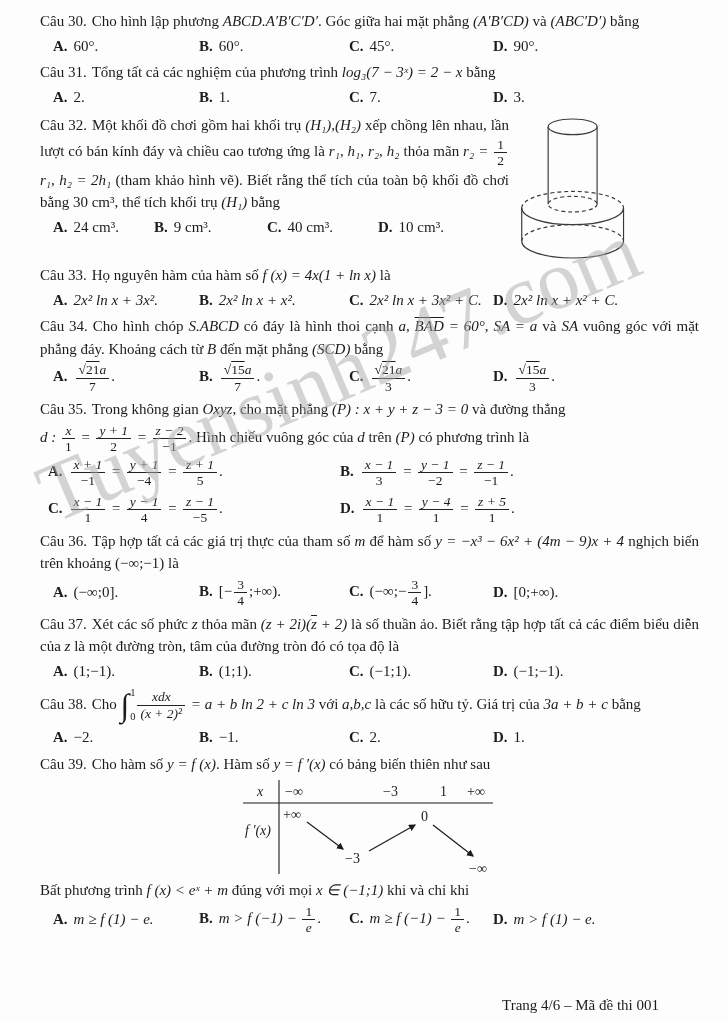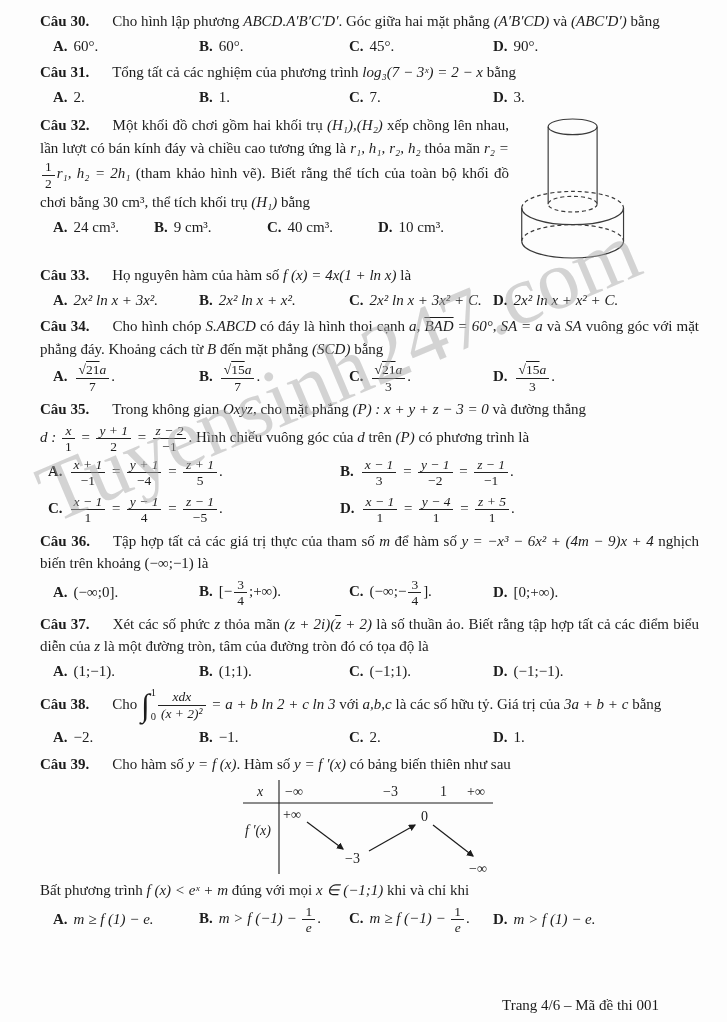--- a/index.html
+++ b/index.html
@@ -4,21 +4,21 @@
 <style>
   html,body{margin:0;padding:0;background:#888;}
   .page{position:relative;width:727px;height:1022px;background:#fdfdfd;margin:0 auto;
         font-family:"Liberation Serif",serif;font-size:15px;color:#1c1c1c;
         padding:8px 28px 0 40px;box-sizing:border-box;overflow:hidden;line-height:1.5;}
   .watermark{position:absolute;left:18px;top:440px;font-size:84px;color:rgba(170,170,170,0.5);
         white-space:nowrap;transform:rotate(-23deg);transform-origin:0 0;z-index:6;
         pointer-events:none;font-family:"Liberation Serif",serif;}
   .q{margin:0 0 3px 0;position:relative;z-index:2;}
   .ql{margin:2px 0;text-align:justify;}
-  .qn{font-weight:bold;padding-right:23px;}
+  .qn{font-weight:normal;padding-right:5px;}
   .t{font-style:normal;}
   .m{font-style:italic;}
   .ov{text-decoration:overline;margin-top:27px;}
   .opts{display:grid;margin:1px 0 4px 0;align-items:center;}
   .c4{grid-template-columns:146px 150px 144px auto;padding-left:13px;}
   .c4n{grid-template-columns:101px 113px 111px auto;padding-left:13px;}
   .c2{grid-template-columns:292px auto;padding-left:8px;row-gap:5px;}
   .opt{white-space:nowrap;}
   .ol{font-weight:bold;padding-right:6px;font-style:normal;}
   .frac{display:inline-flex;flex-direction:column;vertical-align:middle;text-align:center;

